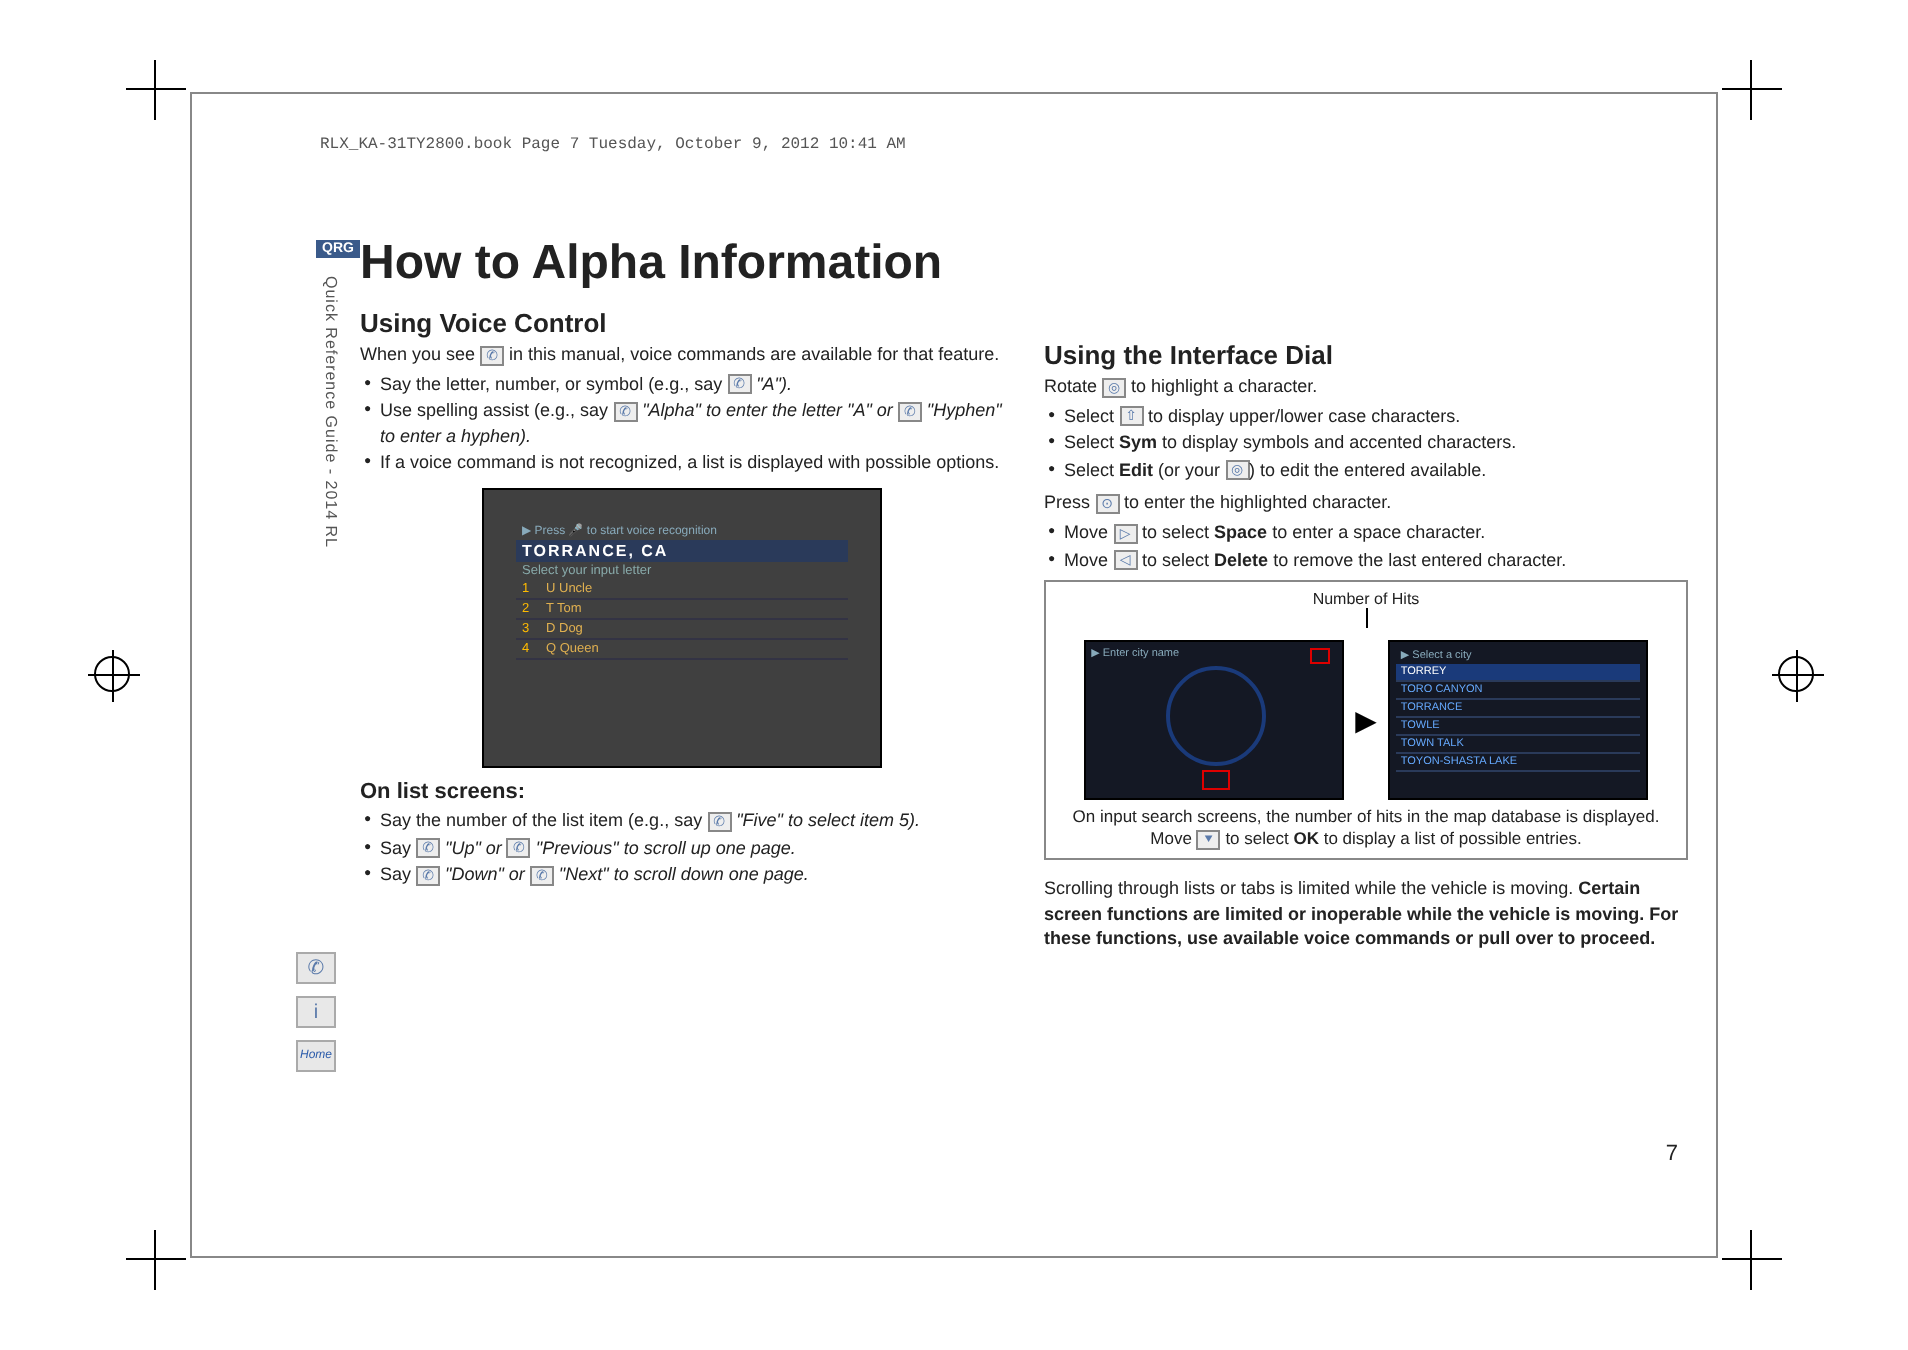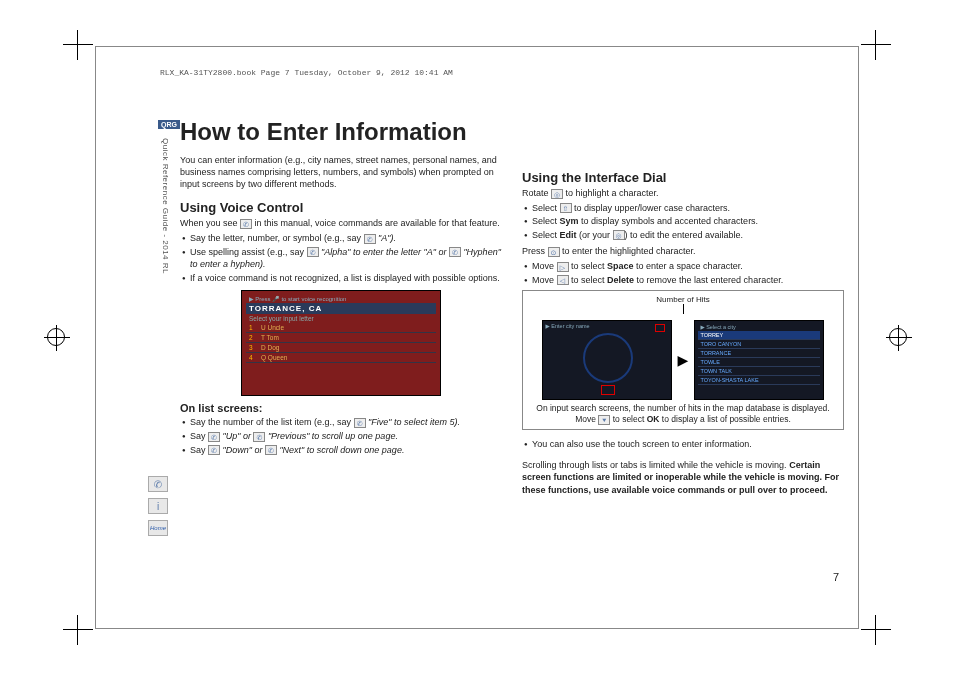--- a/index.html
+++ b/index.html
@@ -64,22 +64,22 @@
   .body-text { font-size:9px; line-height:1.4; }
   ul.bullets { list-style:none; margin:2px 0 4px; }
   ul.bullets li { font-size:9px; line-height:1.4; padding-left:10px; position:relative; margin-bottom:1px; }
   ul.bullets li::before { content:"●"; font-size:6px; position:absolute; left:2px; top:2px; }
   .mini-icon {
     display:inline-block; width:12px; height:10px; border:1px solid #888;
     background:#eee; vertical-align:middle; font-size:7px; text-align:center; line-height:9px;
     color:#5a7aaa;
   }
   .screenshot {
-    width:200px; height:106px; background:#7f1d1d; margin:6px auto;
-    border:1px solid #000; padding:4px; color:#b0c0d0; font-size:7px;
+    width:200px; height:140px; background:#404040; margin:6px auto;
+    border:1px solid #000; padding:16px; color:#b0c0d0; font-size:7px;
   }
   .shot-title { background:#2a3a5a; color:#fff; padding:1px 3px; font-size:8px; font-weight:bold; letter-spacing:1px;}
   .shot-sub { font-size:6.5px; color:#8aa; padding:1px 3px;}
   .shot-row { border-bottom:1px solid #334; padding:1px 3px; font-size:6.5px; display:flex; }
   .shot-row .num { width:12px; color:#fb0;}
   .shot-row .txt { color:#e0b050;}
   .dial-shots { display:flex; gap:6px; align-items:center; justify-content:center; margin:6px 0 0; }
   .dial-shot { width:130px; height:80px; background:#141824; border:1px solid #000; position:relative; }
   .dial-circ { position:absolute; width:50px; height:50px; border:2px solid #1a3a7a; border-radius:50%; left:40px; top:12px; }
   .dial-pointer { font-size:14px; color:#000; }
@@ -111,22 +111,21 @@
 <div class="sidebar-text">Quick Reference Guide - 2014 RL</div>
 
 <div class="sidebar-icons">
   <div class="side-icon">✆</div>
   <div class="side-icon">i</div>
   <div class="side-icon" style="font-size:6px; font-style:italic; color:#2a5aaa;">Home</div>
 </div>
 
 <div class="content">
   <div class="col">
-    <h1>How to Enter Information</h1>
-    <p class="intro">You can enter information (e.g., city names, street names, personal names, and business names comprising letters, numbers, and symbols) when prompted on input screens by two different methods.</p>
+    <h1>How to Alpha Information</h1>
 
     <h2>Using Voice Control</h2>
     <p class="body-text">
       <span>When you see </span><span class="mini-icon">✆</span><span> in this manual, voice commands are available for that feature.</span>
     </p>
     <ul class="bullets">
       <li><span>Say the letter, number, or symbol (e.g., say </span><span class="mini-icon">✆</span><em> "A").</em></li>
       <li><span>Use spelling assist (e.g., say </span><span class="mini-icon">✆</span><em> "Alpha" to enter the letter "A" or </em><span class="mini-icon">✆</span><em> "Hyphen" to enter a hyphen).</em></li>
       <li>If a voice command is not recognized, a list is displayed with possible options.</li>
     </ul>
@@ -194,23 +193,20 @@
           <div class="r">TOWLE</div>
           <div class="r">TOWN TALK</div>
           <div class="r">TOYON-SHASTA LAKE</div>
         </div>
       </div>
       <div class="info-box" style="border:none;border-top:0;">
         On input search screens, the number of hits in the map database is displayed. Move <span class="mini-icon">⯆</span> to select <b>OK</b> to display a list of possible entries.
       </div>
     </div>
 
-    <ul class="bullets" style="margin-top:8px;">
-      <li>You can also use the touch screen to enter information.</li>
-    </ul>
 
     <p class="body-text" style="margin-top:8px;">
       <span>Scrolling through lists or tabs is limited while the vehicle is moving.</span>
       <span class="bold">Certain screen functions are limited or inoperable while the vehicle is moving. For these functions, use available voice commands or pull over to proceed.</span>
     </p>
   </div>
 </div>
 
 <div class="page-num">7</div>
 

